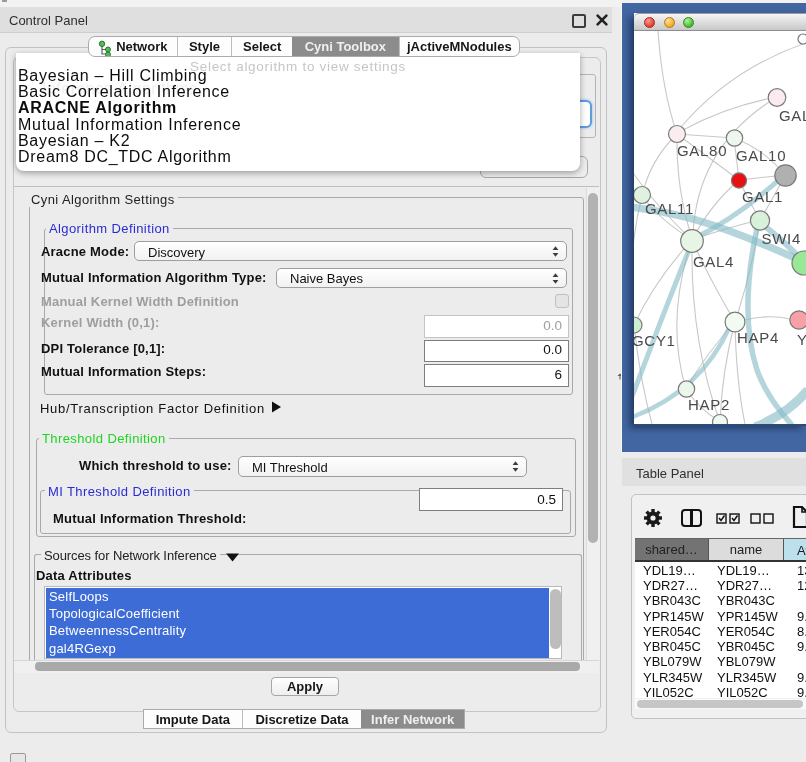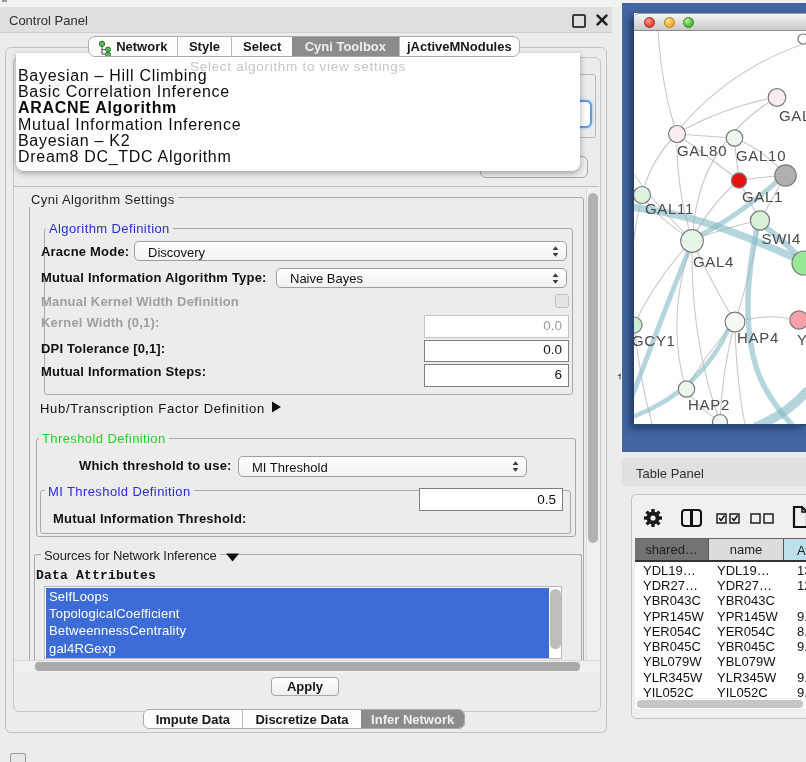--- a/index.html
+++ b/index.html
@@ -123,35 +123,35 @@
 <div class="blabel" style="left:53px;top:511.5px;">Mutual Information Threshold:</div>
 <div class="tfield" style="left:419px;top:488px;width:142px;height:21px;">
     <span style="bottom:3px;">0.5</span>
   </div>
 
 <div class="groupbox" style="left:34px;top:554px;width:546px;height:118px;border-bottom:none;border-radius:3px 3px 0 0;"></div>
 <div class="gtitle" style="left:41px;top:548.5px;color:#222;letter-spacing:-0.1px;">Sources for Network Inference</div>
 <svg class="abs" style="left:225px;top:551.5px;" width="15" height="10" viewBox="0 0 15 10">
     <path d="M1 1.5 L14 1.5 L7.5 9.5 Z" fill="#111"></path>
   </svg>
-<div class="blabel" style="left:36px;top:569px;font-family:Liberation Mono, monospace;">Data Attributes</div>
+<div class="blabel" style="left:36px;top:569px;">Data Attributes</div>
 <div class="abs" style="left:44px;top:586px;width:518px;height:73px;background:#fff;border:1px solid #b9b9b9;box-sizing:border-box;overflow:hidden;">
   <div style="position:absolute;left:1px;top:1px;width:503px;height:70px;background:#3d6cd7;"></div>
   <div style="position:absolute;left:4px;top:0.5px;font-size:13px;letter-spacing:0.2px;color:#fff;line-height:17.4px;">SelfLoops<br>TopologicalCoefficient<br>BetweennessCentrality<br>gal4RGexp</div>
   <div style="position:absolute;left:505px;top:2px;width:11px;height:60px;background:#bdbdbd;border-radius:6px;"></div>
 </div>
 
 <div class="abs" style="left:14px;top:660px;width:585px;height:12px;background:#f0f0f0;border-top:1px solid #d6d6d6;"></div>
 <div class="abs" style="left:35px;top:662px;width:545px;height:9px;background:#a9a9a9;border-radius:4px;"></div>
 <div class="abs" style="left:586px;top:188px;width:13px;height:472px;background:#f0f0f0;border-left:1px solid #dcdcdc;"></div>
 <div class="abs" style="left:588px;top:193px;width:9.5px;height:350px;background:#b2b2b2;border-radius:5px;"></div>
 
 <div class="abs" style="left:271px;top:677px;width:66px;height:17px;background:linear-gradient(#ffffff,#eeeeee);border:1px solid #a6a6a6;border-radius:4px;display:flex;align-items:center;justify-content:center;font-size:13px;font-weight:bold;color:#161616;">Apply</div>
 
-<div class="abs" style="left:143px;top:709px;width:322px;height:20px;background:#fdfdfd;border:1px solid #ababab;border-radius:6px;box-sizing:border-box;display:flex;overflow:hidden;">
+<div class="abs" style="left:143px;top:709px;width:322px;height:20px;background:#fdfdfd;border:1px solid #ababab;border-radius:0;box-sizing:border-box;display:flex;overflow:hidden;">
   <div class="seg" style="width:98px;border-right:1px solid #bdbdbd;">Impute Data</div>
   <div class="seg" style="width:119px;">Discretize Data</div>
   <div class="seg" style="width:103px;background:#8c8c8c;color:#efefef;">Infer Network</div>
 </div>
 
 <div class="abs" style="left:10px;top:753px;width:14px;height:14px;border:1px solid #999;background:#e6e6e6;border-radius:2px;"></div>
 
 <svg class="abs" style="left:617px;top:373px;" width="6" height="7" viewBox="0 0 6 7">
     <path d="M0.5 3 L3 0.5 L5.5 3 L3.5 3 L3.5 6.5 L2.5 6.5 L2.5 3 Z" fill="#5a5a5a"></path>
   </svg>

